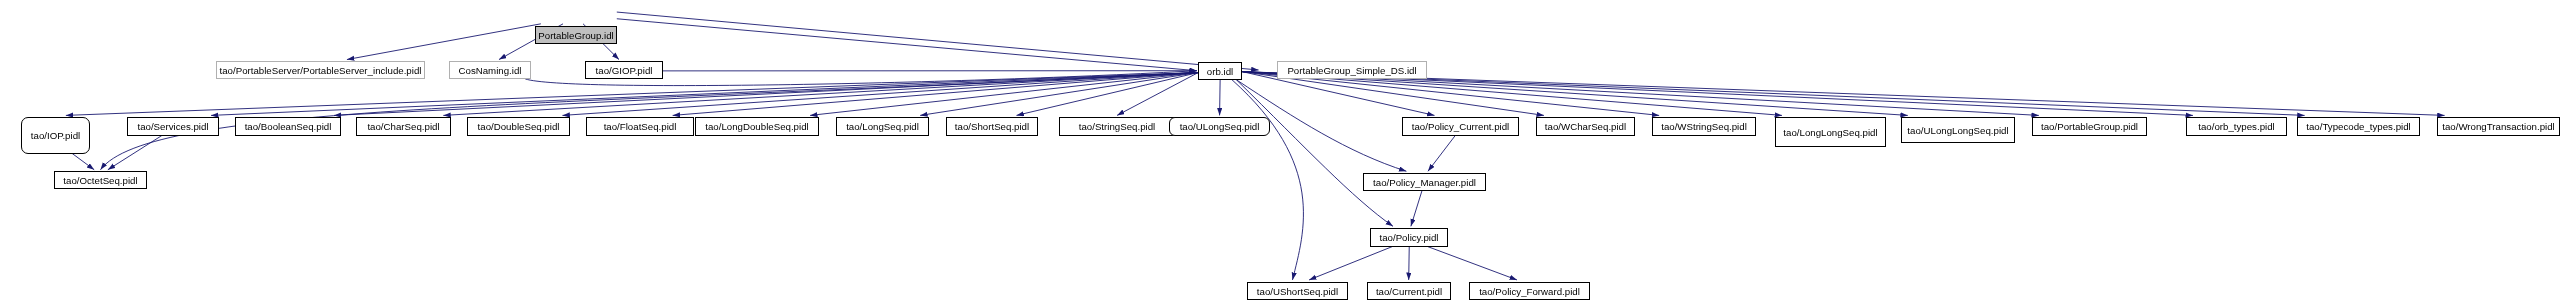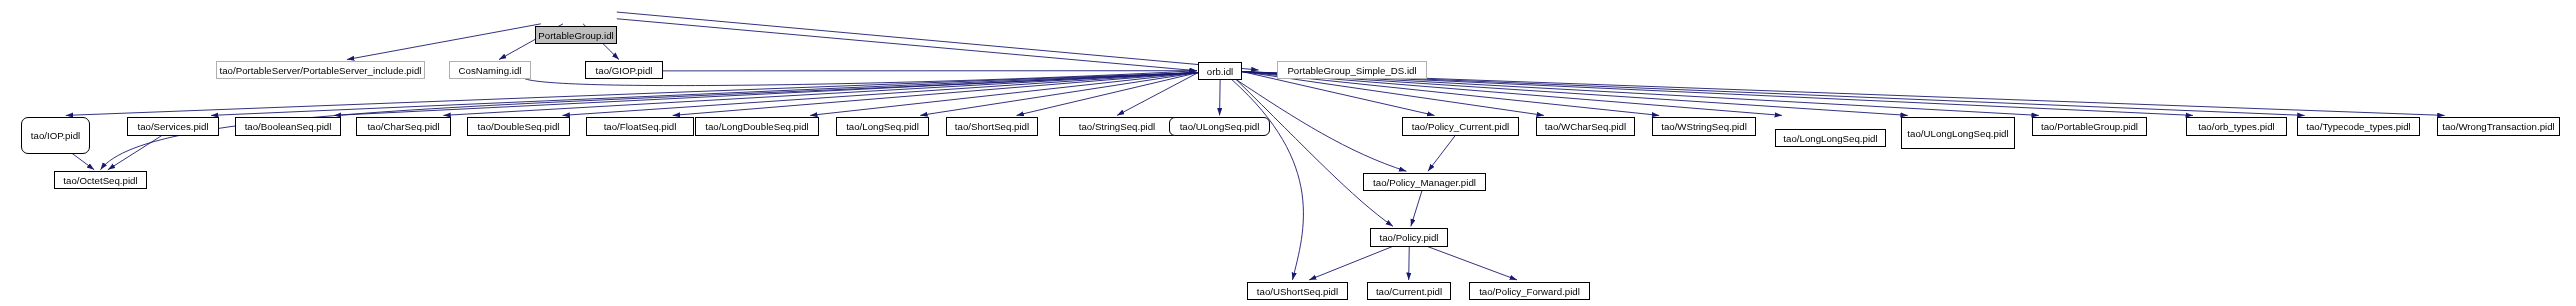--- a/index.html
+++ b/index.html
@@ -77,22 +77,22 @@
       <div class="node" style="left: 467px; top: 117px; width: 103px; height: 18.6px;">tao/DoubleSeq.pidl</div>
       <div class="node" style="left: 586px; top: 117px; width: 108px; height: 18.6px;">tao/FloatSeq.pidl</div>
       <div class="node" style="left: 695px; top: 117px; width: 124px; height: 18.6px;">tao/LongDoubleSeq.pidl</div>
       <div class="node" style="left: 836px; top: 117px; width: 93px; height: 18.6px;">tao/LongSeq.pidl</div>
       <div class="node" style="left: 946px; top: 117px; width: 92px; height: 18.6px;">tao/ShortSeq.pidl</div>
       <div class="node" style="left: 1059px; top: 117px; width: 116px; height: 18.6px;">tao/StringSeq.pidl</div>
       <div class="node" style="left: 1169px; top: 117px; width: 101px; height: 18.6px; border-radius: 6px;">tao/ULongSeq.pidl</div>
       <div class="node" style="left: 1402px; top: 117px; width: 117px; height: 18.6px;">tao/Policy_Current.pidl</div>
       <div class="node" style="left: 1536px; top: 117px; width: 99px; height: 18.6px;">tao/WCharSeq.pidl</div>
       <div class="node" style="left: 1652px; top: 117px; width: 104px; height: 18.6px;">tao/WStringSeq.pidl</div>
-      <div class="node" style="left: 1775px; top: 117px; width: 111px; height: 18px; margin-top: 12px;">tao/LongLongSeq.pidl</div>
-      <div class="node" style="left: 1901px; top: 117px; width: 114px; height: 32px;">tao/ULongLongSeq.pidl</div>
+      <div class="node" style="left: 1775px; top: 117px; width: 111px; height: 30px;">tao/LongLongSeq.pidl</div>
+      <div class="node" style="left: 1901px; top: 117px; width: 114px; height: 26px;">tao/ULongLongSeq.pidl</div>
       <div class="node" style="left: 2032px; top: 117px; width: 115px; height: 18.6px;">tao/PortableGroup.pidl</div>
       <div class="node" style="left: 2186px; top: 117px; width: 101px; height: 18.6px;">tao/orb_types.pidl</div>
       <div class="node" style="left: 2297px; top: 117px; width: 123px; height: 18.6px;">tao/Typecode_types.pidl</div>
       <div class="node" style="left: 2437px; top: 117px; width: 123px; height: 18.6px;">tao/WrongTransaction.pidl</div>
       <div class="node" style="left: 54px; top: 171px; width: 93px; height: 18px;">tao/OctetSeq.pidl</div>
       <div class="node" style="left: 1363px; top: 173px; width: 123px; height: 18px;">tao/Policy_Manager.pidl</div>
       <div class="node" style="left: 1370px; top: 228px; width: 78px; height: 18.6px;">tao/Policy.pidl</div>
       <div class="node" style="left: 1247px; top: 282px; width: 101px; height: 18px;">tao/UShortSeq.pidl</div>
       <div class="node" style="left: 1367px; top: 282px; width: 84px; height: 18px;">tao/Current.pidl</div>
       <div class="node" style="left: 1469px; top: 282px; width: 121px; height: 18px;">tao/Policy_Forward.pidl</div>

